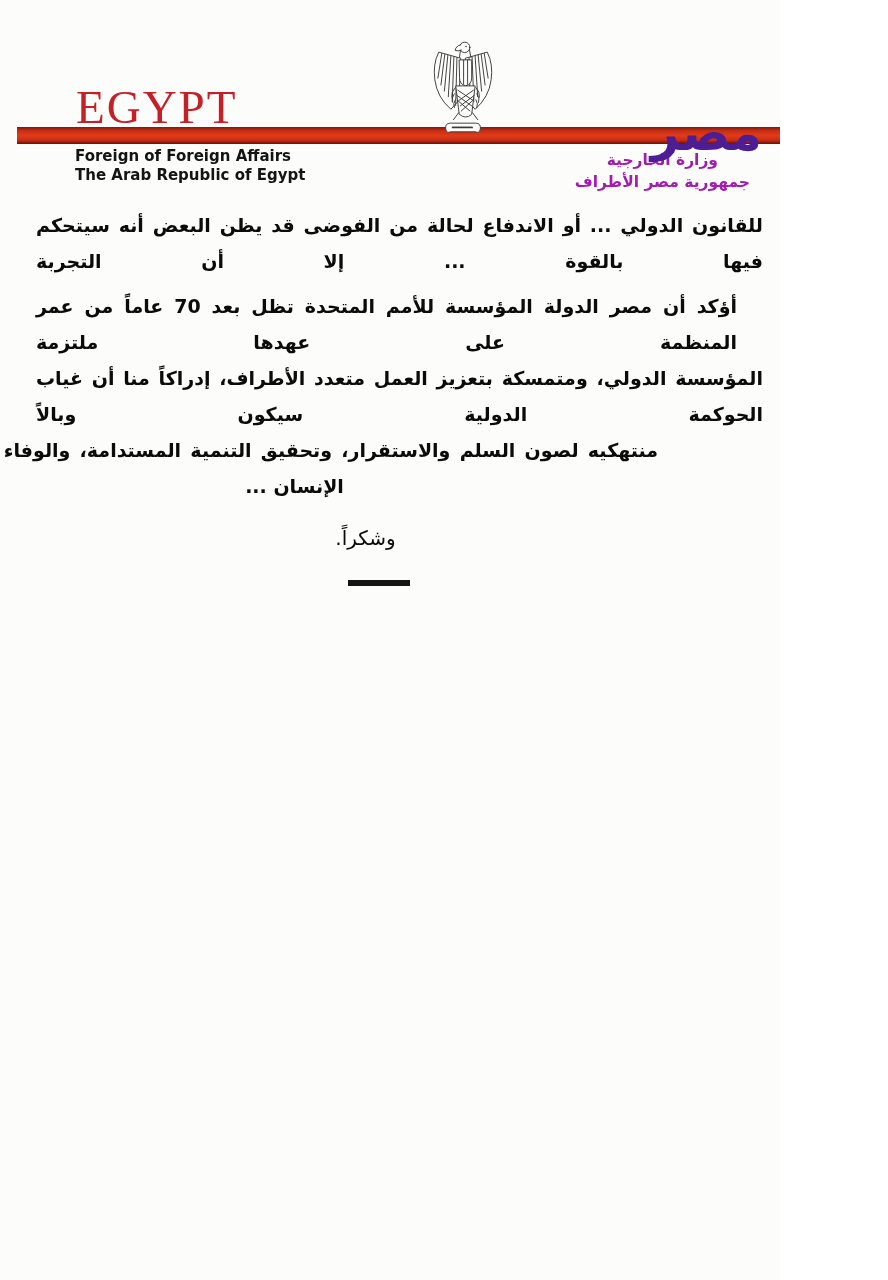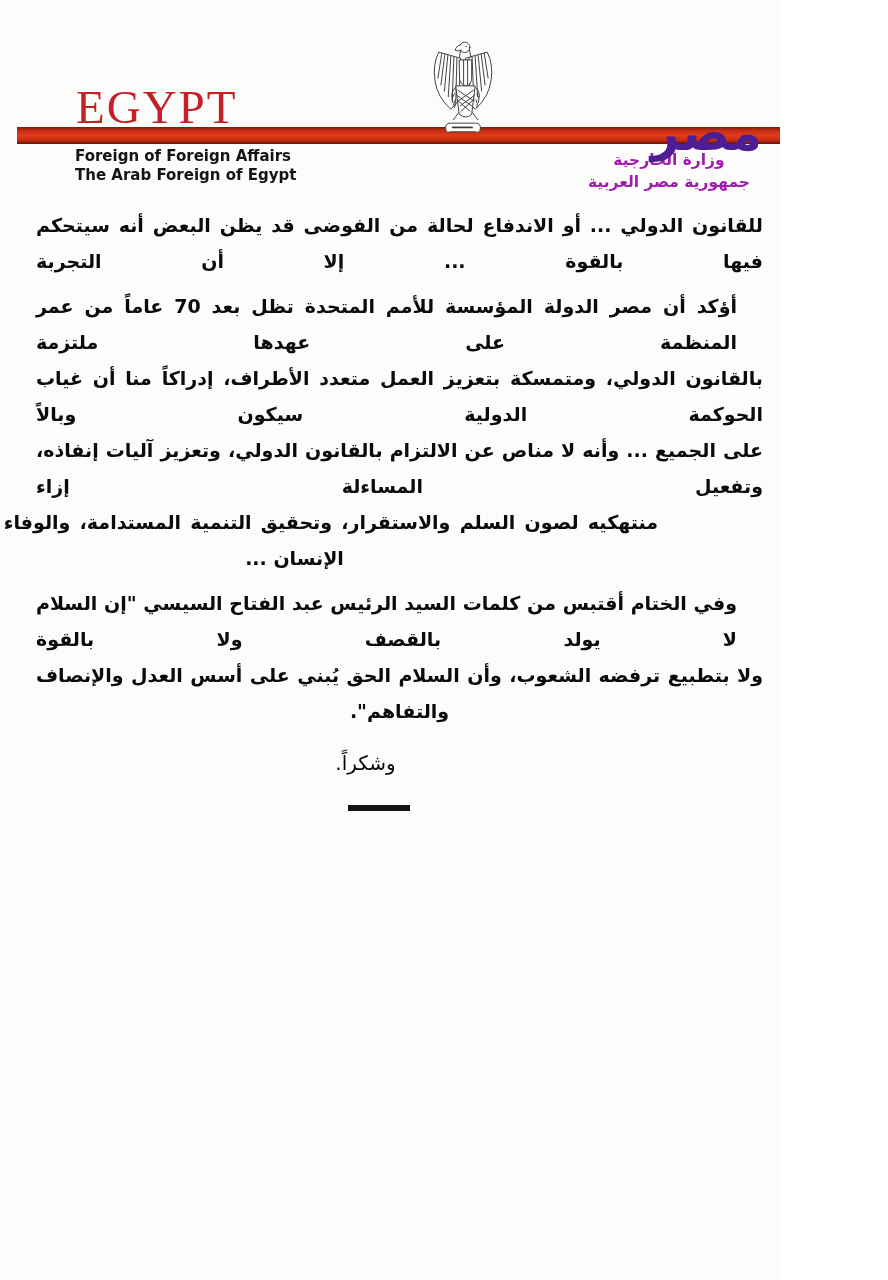--- a/index.html
+++ b/index.html
@@ -81,43 +81,38 @@
       </g>
     </svg>
   </div>
 
   <div class="brand-ar">مصر</div>
 
   <div class="red-bar"></div>
 
   <div class="ministry-en">
     <div>Foreign of Foreign Affairs</div>
-    <div>The Arab Foreign of Egypt</div>
+    <div>The Arab Republic of Egypt</div>
   </div>
 
   <div class="ministry-ar">
     <div>وزارة الخارجية</div>
-    <div>جمهورية مصر العربية</div>
+    <div>جمهورية مصر الأطراف</div>
   </div>
 
   <div class="body-text">
 
     <div class="para">
       <div class="line">للقانون الدولي ... أو الاندفاع لحالة من الفوضى قد يظن البعض أنه سيتحكم فيها بالقوة ... إلا أن التجربة</div>
     </div>
 
     <div class="para">
       <div class="line indent">أؤكد أن مصر الدولة المؤسسة للأمم المتحدة تظل بعد 70 عاماً من عمر المنظمة على عهدها ملتزمة</div>
-      <div class="line">بالقانون الدولي، ومتمسكة بتعزيز العمل متعدد الأطراف، إدراكاً منا أن غياب الحوكمة الدولية سيكون وبالاً</div>
-      <div class="line">على الجميع ... وأنه لا مناص عن الالتزام بالقانون الدولي، وتعزيز آليات إنفاذه، وتفعيل المساءلة إزاء</div>
+      <div class="line">المؤسسة الدولي، ومتمسكة بتعزيز العمل متعدد الأطراف، إدراكاً منا أن غياب الحوكمة الدولية سيكون وبالاً</div>
       <div class="line center-last shift-left">منتهكيه لصون السلم والاستقرار، وتحقيق التنمية المستدامة، والوفاء بحقوق الإنسان ...</div>
     </div>
 
-    <div class="para">
-      <div class="line indent">وفي الختام أقتبس من كلمات السيد الرئيس عبد الفتاح السيسي "إن السلام لا يولد بالقصف ولا بالقوة</div>
-      <div class="line center-last">ولا بتطبيع ترفضه الشعوب، وأن السلام الحق يُبني على أسس العدل والإنصاف والتفاهم".</div>
-    </div>
 
     <div class="closing">وشكراً.</div>
     <div class="end-rule"></div>
   </div>
 
 </div>
 
 </body></html>

